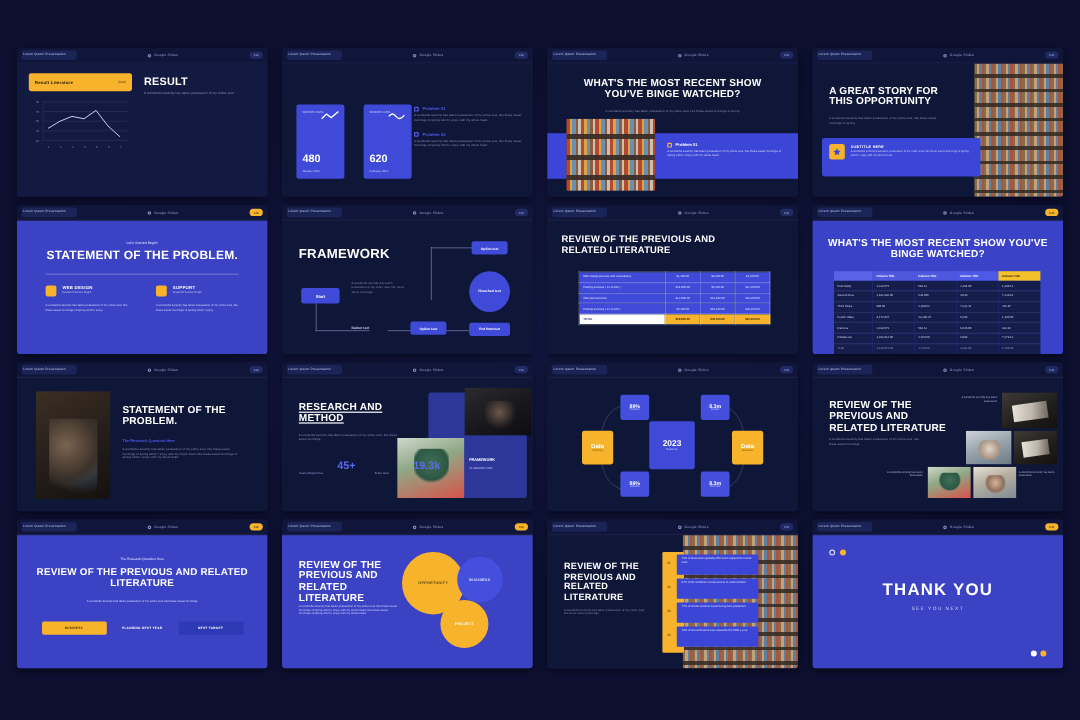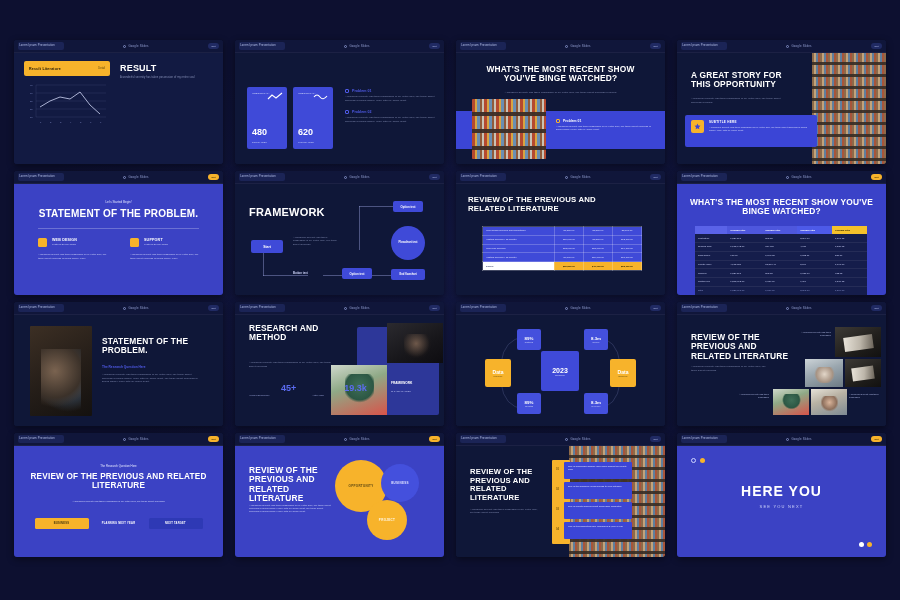--- a/index.html
+++ b/index.html
@@ -83,21 +83,21 @@
   .s1-blue{
     position:absolute; left:106px; top:42px; width:94px; height:40px;
     background:#3b45d6; border-radius:2px; padding:5px 6px;
   }
   .s1-blue .big{ font-size:7.5px; color:#fff; font-weight:700; }
   .s1-blue .mid{ font-size:3.4px; color:#fff; font-weight:700; margin-top:1px;}
   .s1-blue .sml{ font-size:2.4px; color:#cdd3f7; margin-top:3px; line-height:1.4;}
 
   
   .s2-title{ position:absolute; left:12px; top:9px; width:120px; font-size:9.5px; }
-  .s2-cards{ position:absolute; left:12px; top:34px; display:flex; gap:6px; }
+  .s2-cards{ position:absolute; left:12px; top:34px; display:flex; gap:16px; }
   .s2-card{ width:40px; height:62px; background:#3f4ad8; border-radius:2px; padding:5px; position:relative;}
   .s2-card .lbl{ font-size:2.4px; color:#cbd2f8; line-height:1.3; }
   .s2-card .num{ position:absolute; left:5px; bottom:12px; font-size:9px; color:#fff; font-weight:700;}
   .s2-card .dt{ position:absolute; left:5px; bottom:5px; font-size:2.4px; color:#cbd2f8;}
   .spark{ position:absolute; right:4px; top:5px; }
   .s2-right{ position:absolute; left:110px; top:36px; width:90px; }
   .s2-item{ margin-bottom:8px; }
   .s2-item .hd{ font-size:3.6px; color:#4f5ae6; font-weight:700; display:flex; align-items:center; gap:3px;}
   .s2-item .bd{ font-size:2.4px; margin-top:2px; }
   .ico-sq{ width:4px;height:4px; border:.5px solid #4f5ae6; border-radius:1px; display:inline-block;}
@@ -156,21 +156,21 @@
   .tbl8 td{ font-size:2.4px; color:#cfd5fb; padding:2.4px 3px; background:#151d4b; border-bottom:.3px solid rgba(255,255,255,.07);}
   .tbl8 tr.last td{ color:#8b95cf;}
 
   
   .s9-photo{ position:absolute; left:16px; top:11px; width:62px; height:90px; overflow:hidden; border-radius:1px;}
   .s9-title{ position:absolute; left:88px; top:22px; width:104px; font-size:8.4px;}
   .s9-kick{ position:absolute; left:88px; top:50px; font-size:3.2px; color:#4f5ae6; font-weight:700;}
   .s9-bd{ position:absolute; left:88px; top:58px; width:100px; font-size:2.4px;}
 
   
-  .s10-title{ position:absolute; left:14px; top:9px; width:90px; font-size:8.4px;}
+  .s10-title{ position:absolute; left:14px; top:20px; width:90px; font-size:8.4px;text-decoration:underline;}
   .s10-bd{ position:absolute; left:14px; top:46px; width:82px; font-size:2.4px;}
   .s10-stats{ position:absolute; left:14px; top:68px; display:flex; gap:16px;}
   .s10-stat .v{ font-size:9px; color:#5b6bf0; font-weight:700;margin-left:32px;}
   .s10-stat .k{ font-size:2.3px; color:#9aa4d8; margin-top:1px;}
   .s10-blue{ position:absolute; left:122px; top:12px; width:82px; height:88px; background:#2d3799; border-radius:2px;}
   .s10-ph-a{ position:absolute; left:152px; top:8px; width:56px; height:40px; overflow:hidden;}
   .s10-ph-b{ position:absolute; left:96px; top:50px; width:56px; height:50px; overflow:hidden;}
   .s10-fw{ position:absolute; left:156px; top:66px; font-size:3.2px; color:#fff; font-weight:700;}
   .s10-dt{ position:absolute; left:156px; top:75px; font-size:2.3px; color:#c3c9f5;}
 
@@ -882,21 +882,21 @@
         </div>
       <div class="chrome-btn amber">
           <span>Edit</span>
         </div>
     </div>
     <div class="canvas blue-canvas">
       <div class="s16-dots-tl">
         <span class="dot ring"></span>
         <span class="dot amber"></span>
       </div>
-      <div class="h1 s16-ty">HERE YOU</div>
+      <div class="h1 s16-ty">THANK YOU</div>
       <div class="s16-sub">SEE YOU NEXT</div>
       <div class="s16-dots-br">
         <span class="dot white"></span>
         <span class="dot amber"></span>
       </div>
     </div>
   </div>
 
 </div>
 

